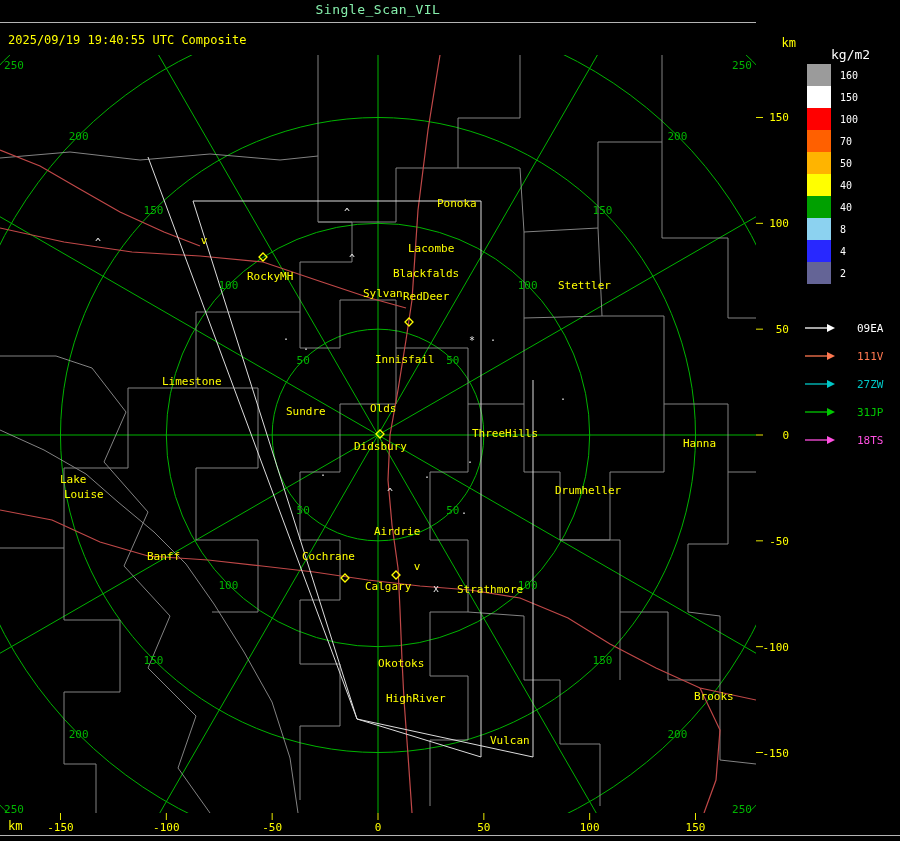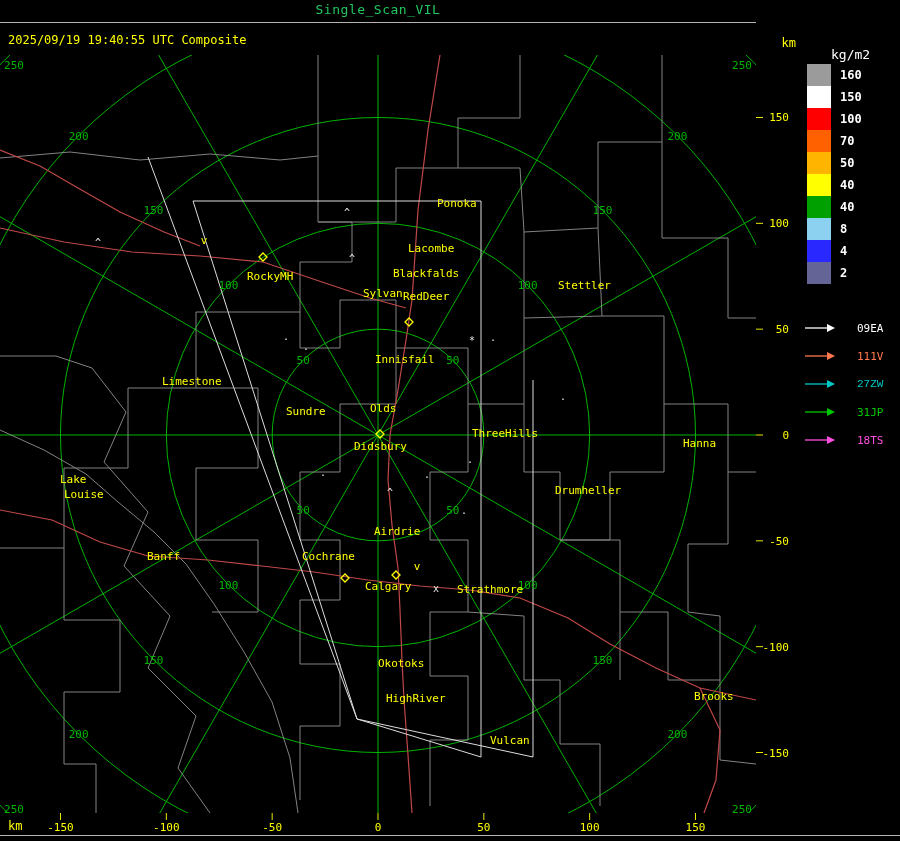--- a/index.html
+++ b/index.html
@@ -1,31 +1,31 @@
 <!DOCTYPE html>
 <html><head>
 <meta charset="utf-8">
 <style>
   html,body{margin:0;padding:0;background:#000;}
   .screen{position:relative;width:900px;height:841px;background:#000;overflow:hidden;
           font-family:"DejaVu Sans Mono",monospace;}
   .titlebar{position:absolute;top:0;left:0;width:756px;height:22px;
-            border-bottom:1px solid #b4b4b4;color:#22c55e;font-size:13px;
+            border-bottom:1px solid #b4b4b4;color:#86efac;font-size:13px;
             text-align:center;line-height:20px;letter-spacing:.5px;}
   .timestamp{position:absolute;top:33px;left:8px;color:#ffff00;font-size:12px;text-align:right;}
   .unit-right{position:absolute;top:36px;left:760px;width:36px;color:#ffff00;
               font-size:12px;text-align:right;}
   .legend-unit{position:absolute;top:47px;left:831px;color:#ffffff;font-size:13px;}
   .unit-bottom{position:absolute;top:819px;left:8px;color:#ffff00;font-size:12px;}
   #map{position:absolute;top:0;left:0;}
   #map text{font-family:"DejaVu Sans Mono",monospace;}
   #scale-legend{position:absolute;left:807px;top:64px;}
   .sw-row{display:flex;align-items:center;height:22px;}
   .sw{width:24px;height:22px;flex:0 0 24px;}
-  .sw-label{margin-left:9px;color:#ffffff;font-size:12px;font-weight:bold;}
+  .sw-label{margin-left:9px;color:#ffffff;font-size:10px;}
   #radar-legend{position:absolute;left:805px;top:314px;}
   .rl-row{display:flex;align-items:center;height:28px;}
   .rl-label{margin-left:22px;font-size:11px;}
 </style>
 </head>
 <body>
 
 <div class="screen">
 
   <div class="titlebar">
@@ -257,21 +257,21 @@
           <line x1="0" y1="6" x2="22" y2="6" stroke="#ff7850" stroke-width="1.3"></line>
           <polygon points="22,2 30,6 22,10" fill="#ff7850"></polygon>
         </svg>
         <span class="rl-label" style="color: rgb(255, 120, 80);">111V</span>
       </div>
       <div class="rl-row">
         <svg width="30" height="12">
           <line x1="0" y1="6" x2="22" y2="6" stroke="#00c8c8" stroke-width="1.3"></line>
           <polygon points="22,2 30,6 22,10" fill="#00c8c8"></polygon>
         </svg>
-        <span class="rl-label" style="color: rgb(0, 200, 200); font-family: Liberation Mono, monospace;">27ZW</span>
+        <span class="rl-label" style="color: rgb(0, 200, 200);">27ZW</span>
       </div>
       <div class="rl-row">
         <svg width="30" height="12">
           <line x1="0" y1="6" x2="22" y2="6" stroke="#00c800" stroke-width="1.3"></line>
           <polygon points="22,2 30,6 22,10" fill="#00c800"></polygon>
         </svg>
         <span class="rl-label" style="color: rgb(0, 200, 0);">31JP</span>
       </div>
       <div class="rl-row">
         <svg width="30" height="12">

